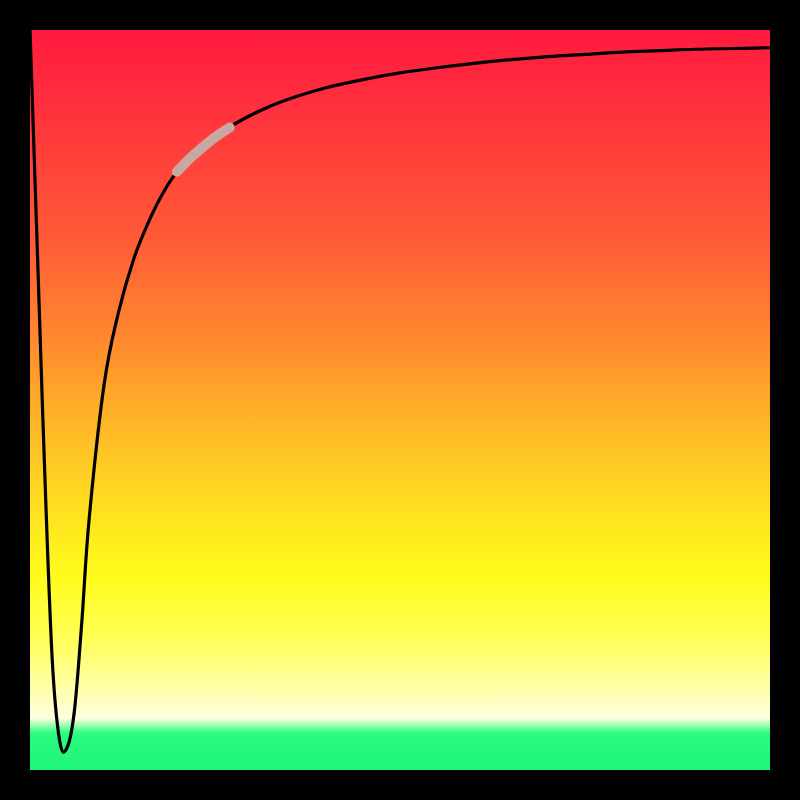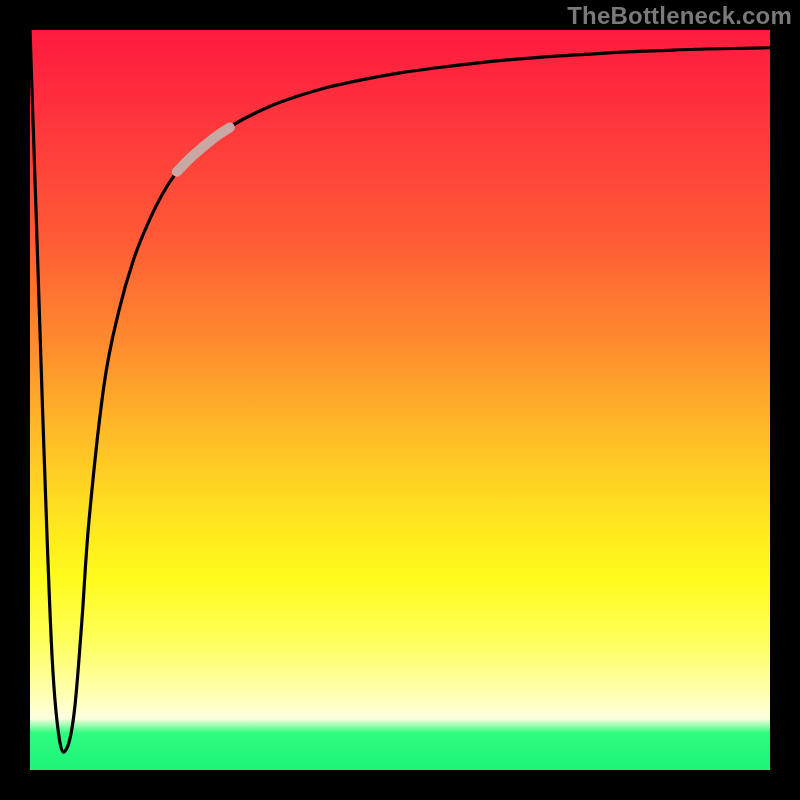--- a/index.html
+++ b/index.html
@@ -61,21 +61,20 @@
     inset: 0;
     width: 100%;
     height: 100%;
     overflow: visible;
   }
 </style>
 </head>
 <body>
 
 <div class="frame">
-  <div class="watermark">TheBottleneck.com</div>
 
   <div class="plot">
     <div class="gradient"></div>
     <svg class="curve-layer" viewBox="0 0 740 740" preserveAspectRatio="none">
       <path id="curve-path" fill="none" stroke="#000" stroke-width="3.2" stroke-linecap="round" stroke-linejoin="round" d="M 0.00 0.00 C 1.33 39.96, 4.74 142.08, 7.40 222.00 C 10.06 301.92, 12.14 370.74, 14.80 444.00 C 17.46 517.26, 19.54 581.05, 22.20 629.00 C 24.86 676.95, 26.94 694.42, 29.60 710.40 C 32.26 726.38, 34.34 723.13, 37.00 717.80 C 39.66 712.47, 41.74 703.44, 44.40 680.80 C 47.06 658.16, 49.14 626.63, 51.80 592.00 C 54.46 557.37, 55.20 531.02, 59.20 488.40 C 63.20 445.78, 68.67 392.50, 74.00 355.20 C 79.33 317.90, 83.47 303.84, 88.80 281.20 C 94.13 258.56, 98.27 245.38, 103.60 229.40 C 108.93 213.42, 113.07 204.39, 118.40 192.40 C 123.73 180.41, 127.87 172.12, 133.20 162.80 C 138.53 153.48, 142.67 147.26, 148.00 140.60 C 153.33 133.94, 156.14 131.79, 162.80 125.80 C 169.46 119.81, 177.01 113.29, 185.00 107.30 C 192.99 101.31, 197.88 97.83, 207.20 92.50 C 216.52 87.17, 226.14 82.36, 236.80 77.70 C 247.46 73.04, 255.74 70.20, 266.40 66.60 C 277.06 63.00, 284.01 60.78, 296.00 57.72 C 307.99 54.66, 319.68 52.24, 333.00 49.58 C 346.32 46.92, 356.68 45.05, 370.00 42.92 C 383.32 40.79, 393.68 39.47, 407.00 37.74 C 420.32 36.01, 430.68 34.77, 444.00 33.30 C 457.32 31.83, 467.68 30.80, 481.00 29.60 C 494.32 28.40, 504.68 27.57, 518.00 26.64 C 531.32 25.71, 541.68 25.22, 555.00 24.42 C 568.32 23.62, 578.68 22.87, 592.00 22.20 C 605.32 21.53, 615.68 21.25, 629.00 20.72 C 642.32 20.19, 652.68 19.64, 666.00 19.24 C 679.32 18.84, 689.68 18.77, 703.00 18.50 C 716.32 18.23, 733.34 17.89, 740.00 17.76"></path>
       <path id="curve-highlight" fill="none" stroke="#c9a7a3" stroke-width="10" stroke-linecap="round" d="M 148.00 140.60 C 148.00 140.60, 145.34 143.26, 148.00 140.60 C 150.66 137.94, 156.14 131.79, 162.80 125.80 C 169.46 119.81, 178.34 112.41, 185.00 107.30 C 191.66 102.19, 197.14 99.21, 199.80 97.43"></path>
     </svg>
   </div>
 </div>
 

